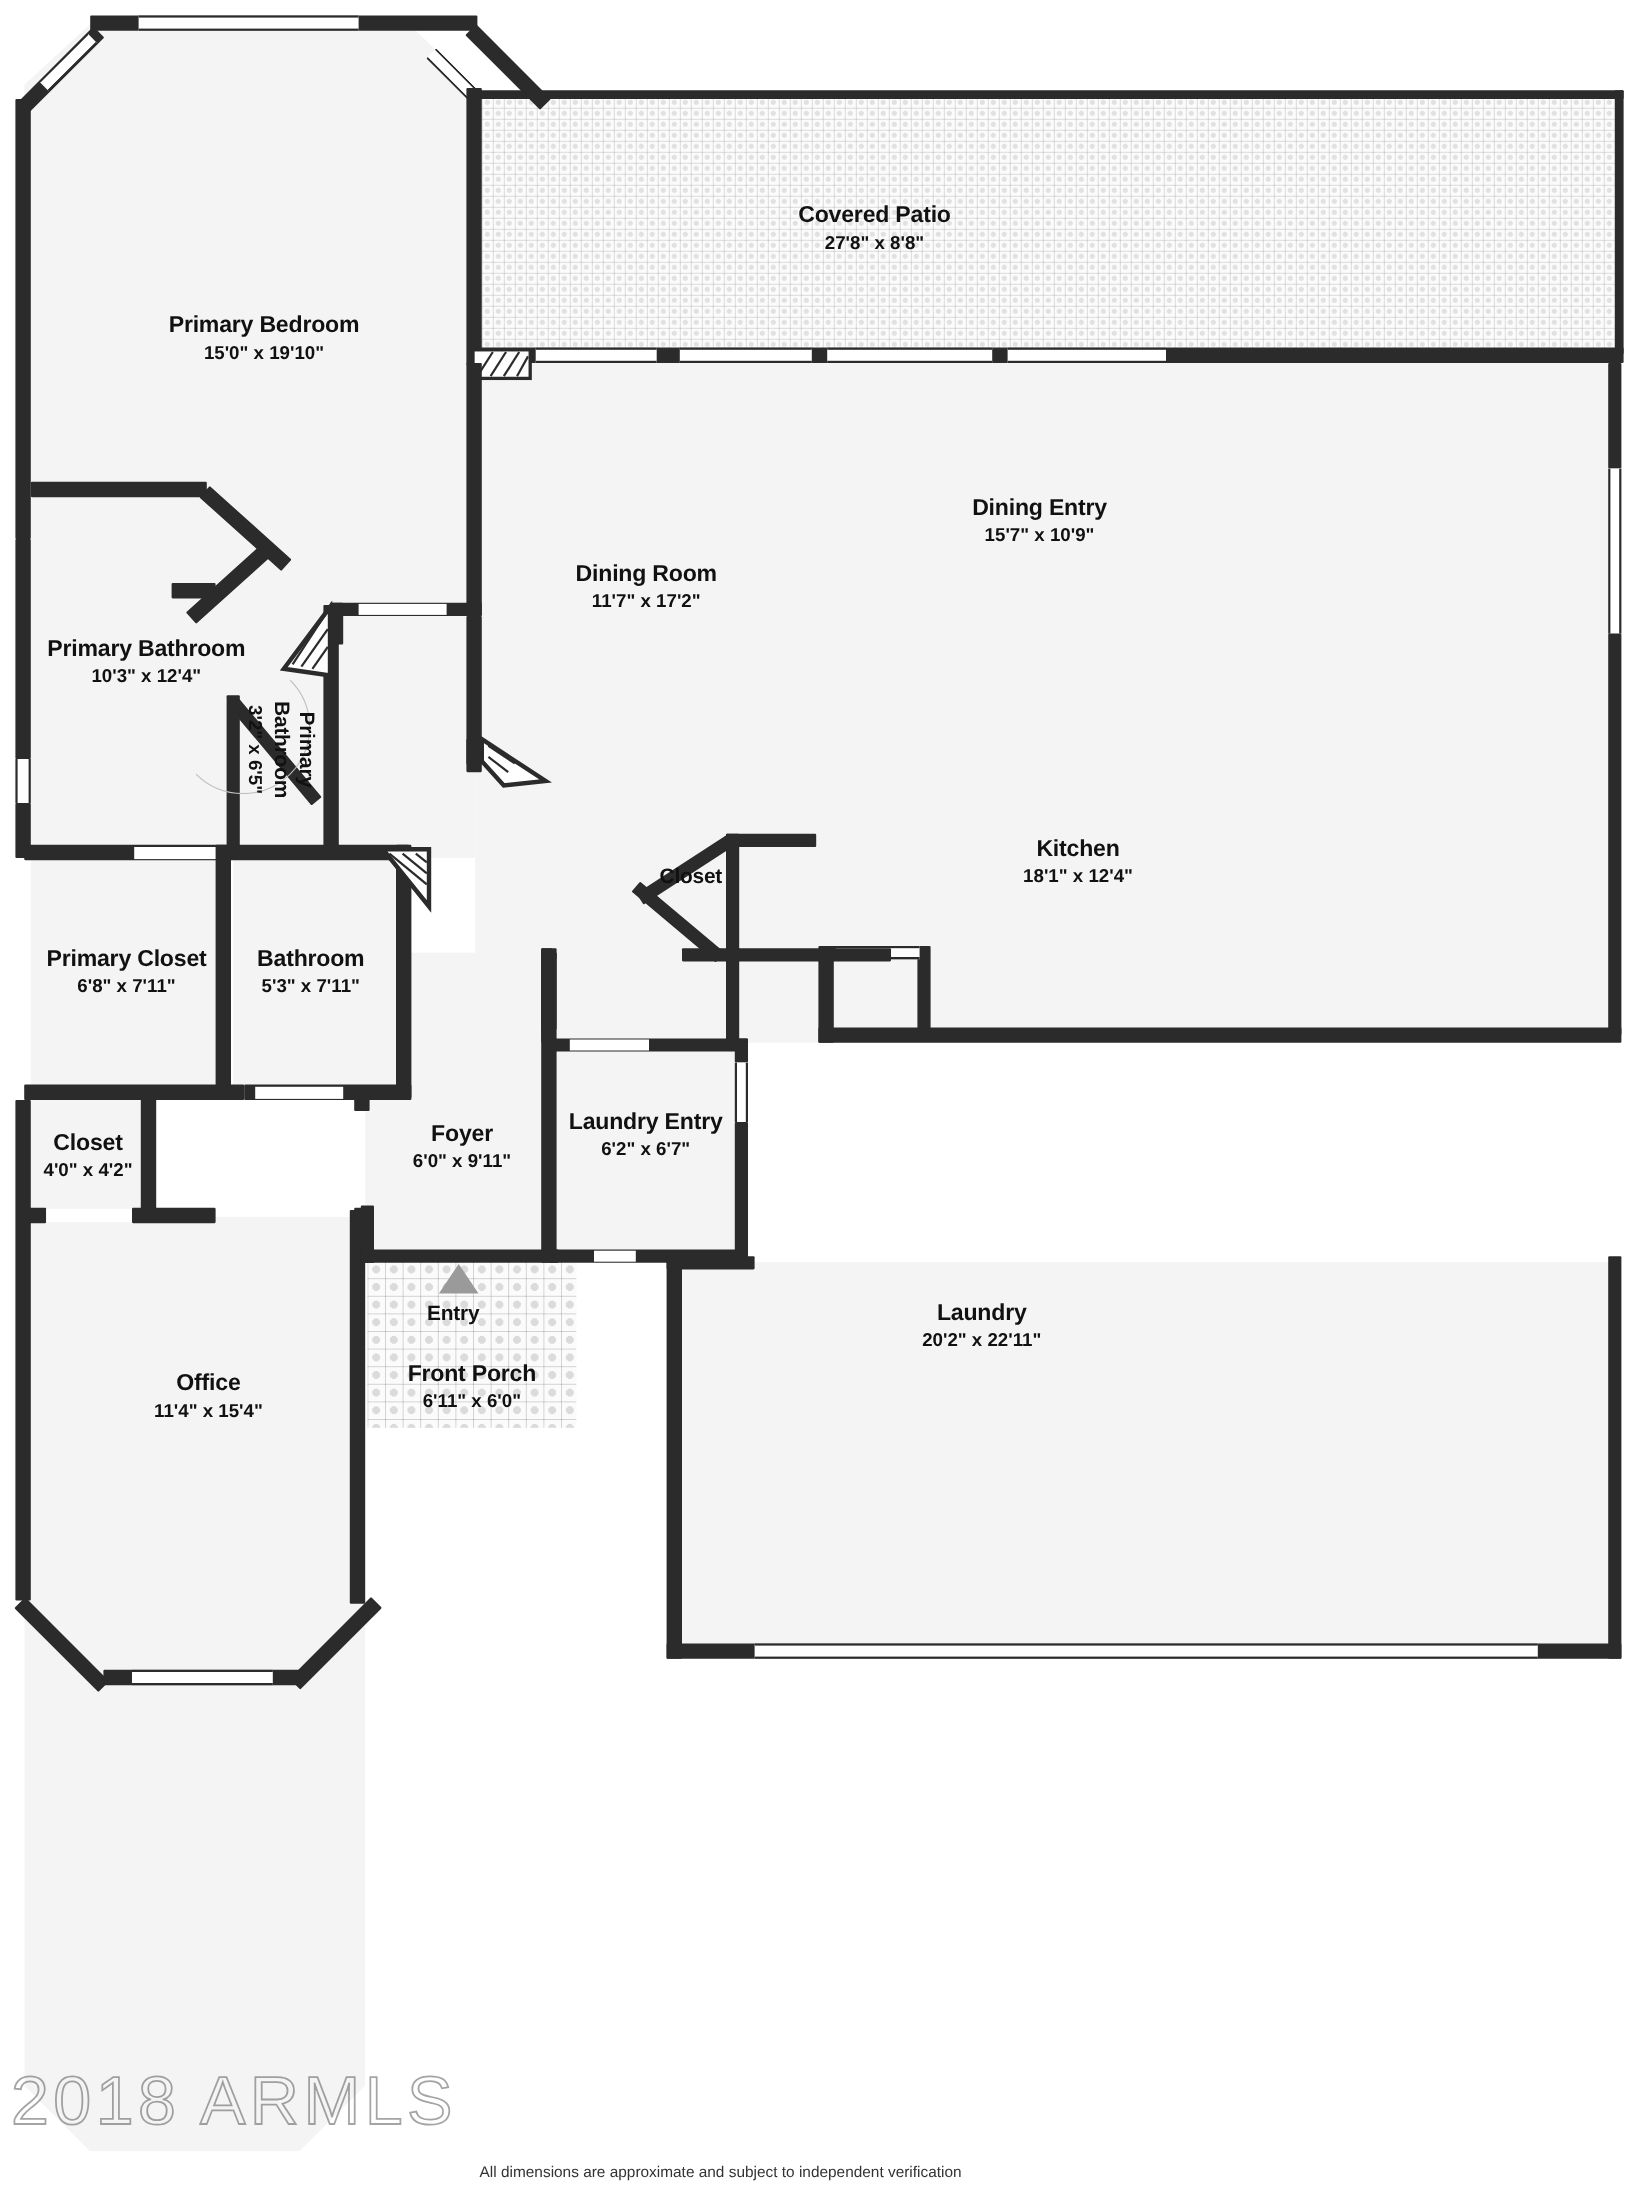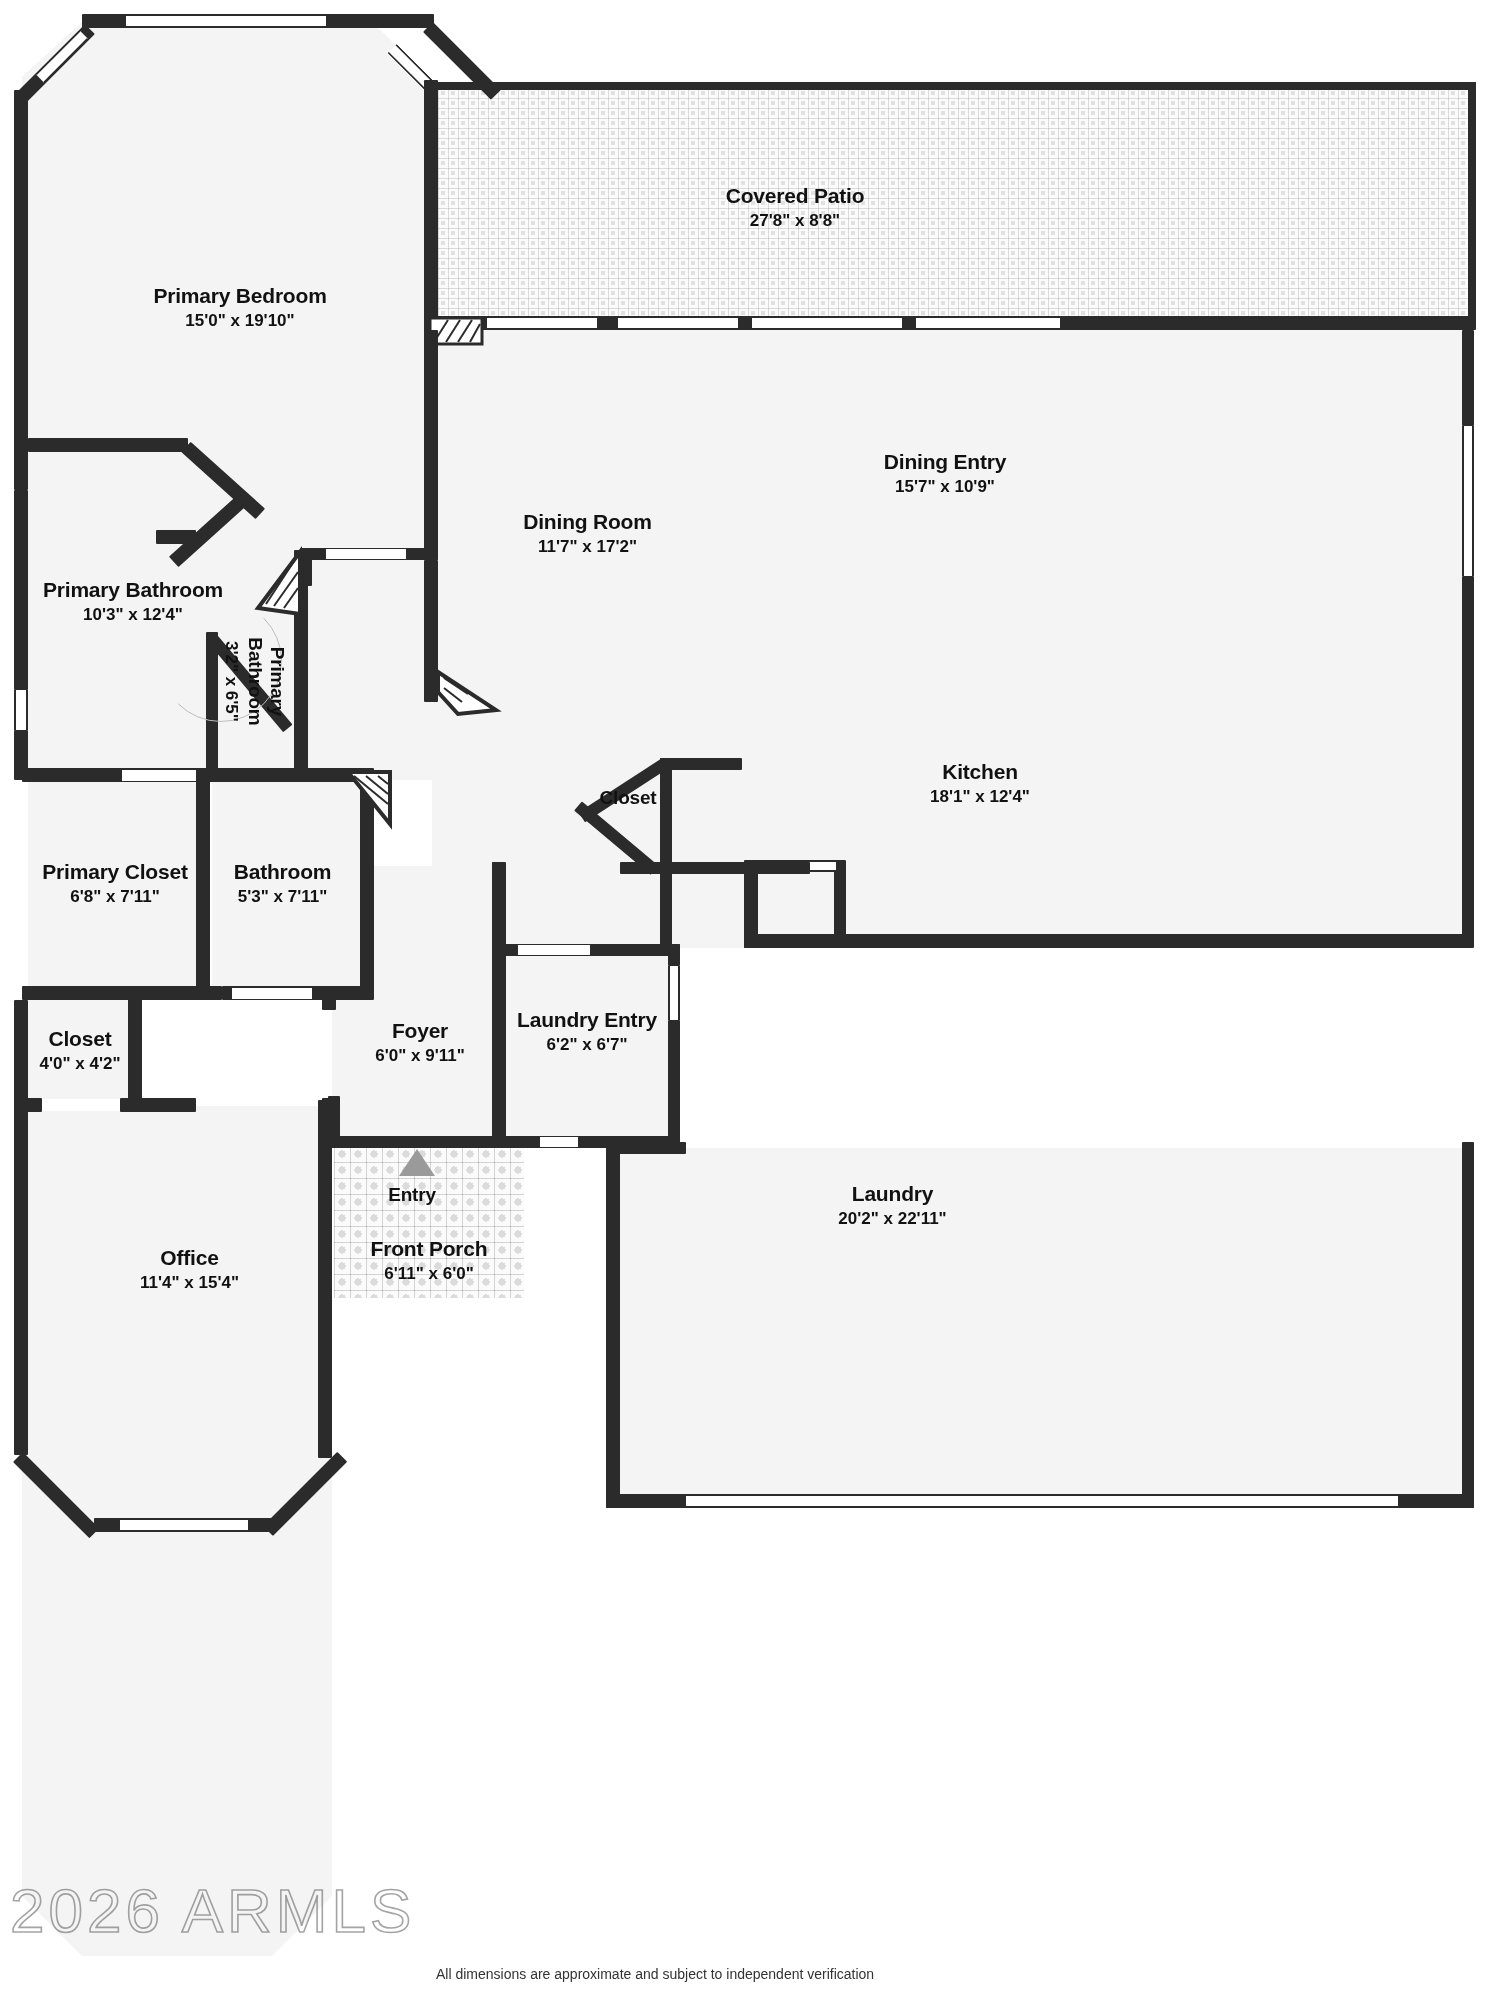--- a/index.html
+++ b/index.html
@@ -329,17 +329,17 @@
 
   <div class="lbl small" style="left:357px;top:1184px;width:110px;">
     <span class="nm">Entry</span>
   </div>
 
   <div class="lbl" style="left:339px;top:1237px;width:180px;">
     <span class="nm">Front Porch</span>
     <span class="dm">6'11" x 6'0"</span>
   </div>
 
-  <div class="wm" style="left:10px;top:1875px;">2026 ARMLS</div>
+  <div class="wm" style="left:10px;top:1875px;">2018 ARMLS</div>
 
   <div class="disc" style="left:436px;top:1966px;">All dimensions are approximate and subject to independent verification</div>
 
 </div>
 
 </body></html>

